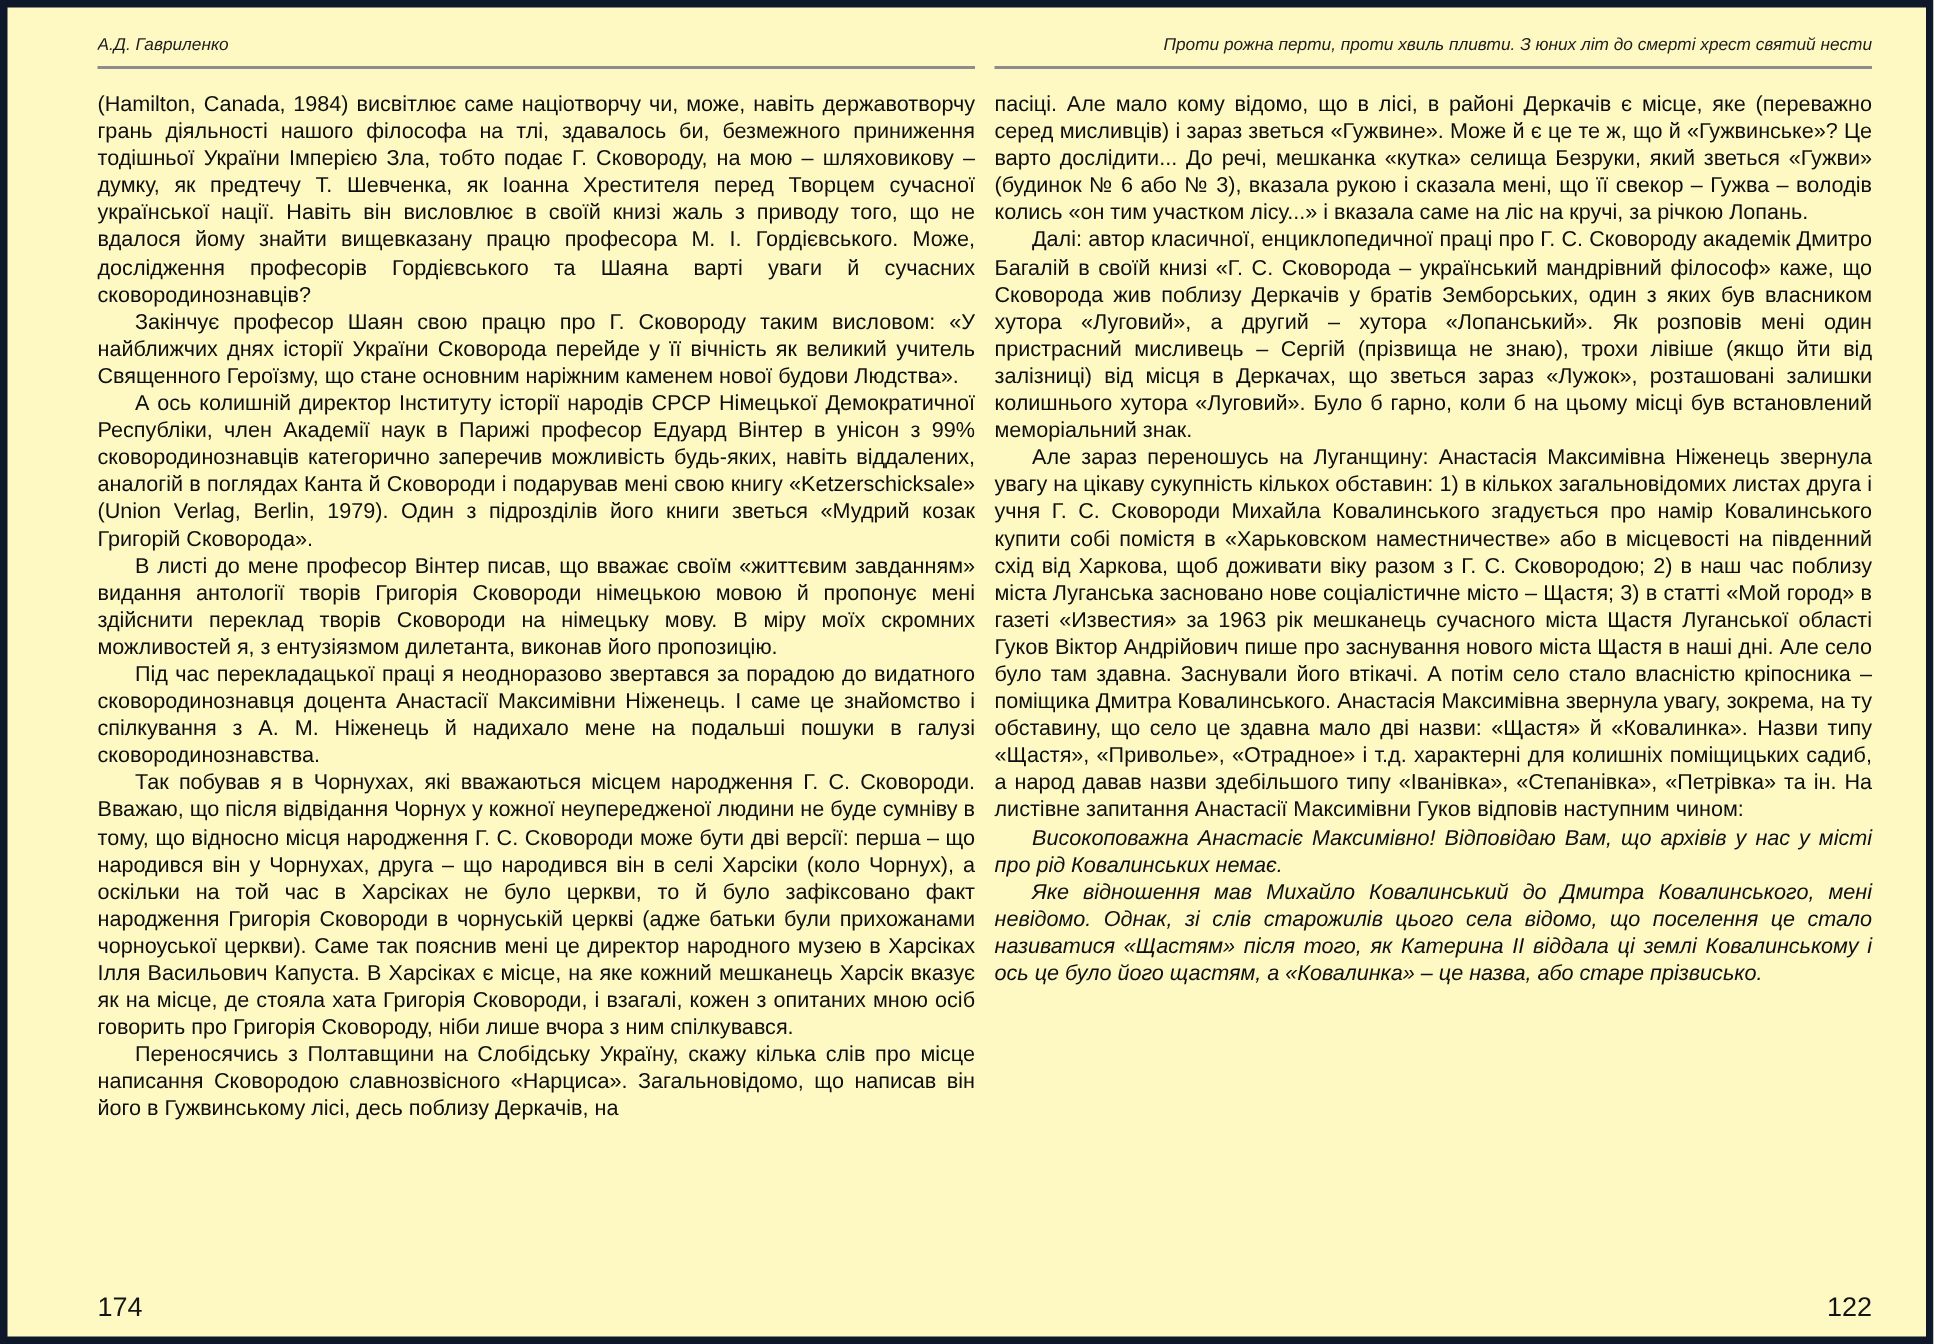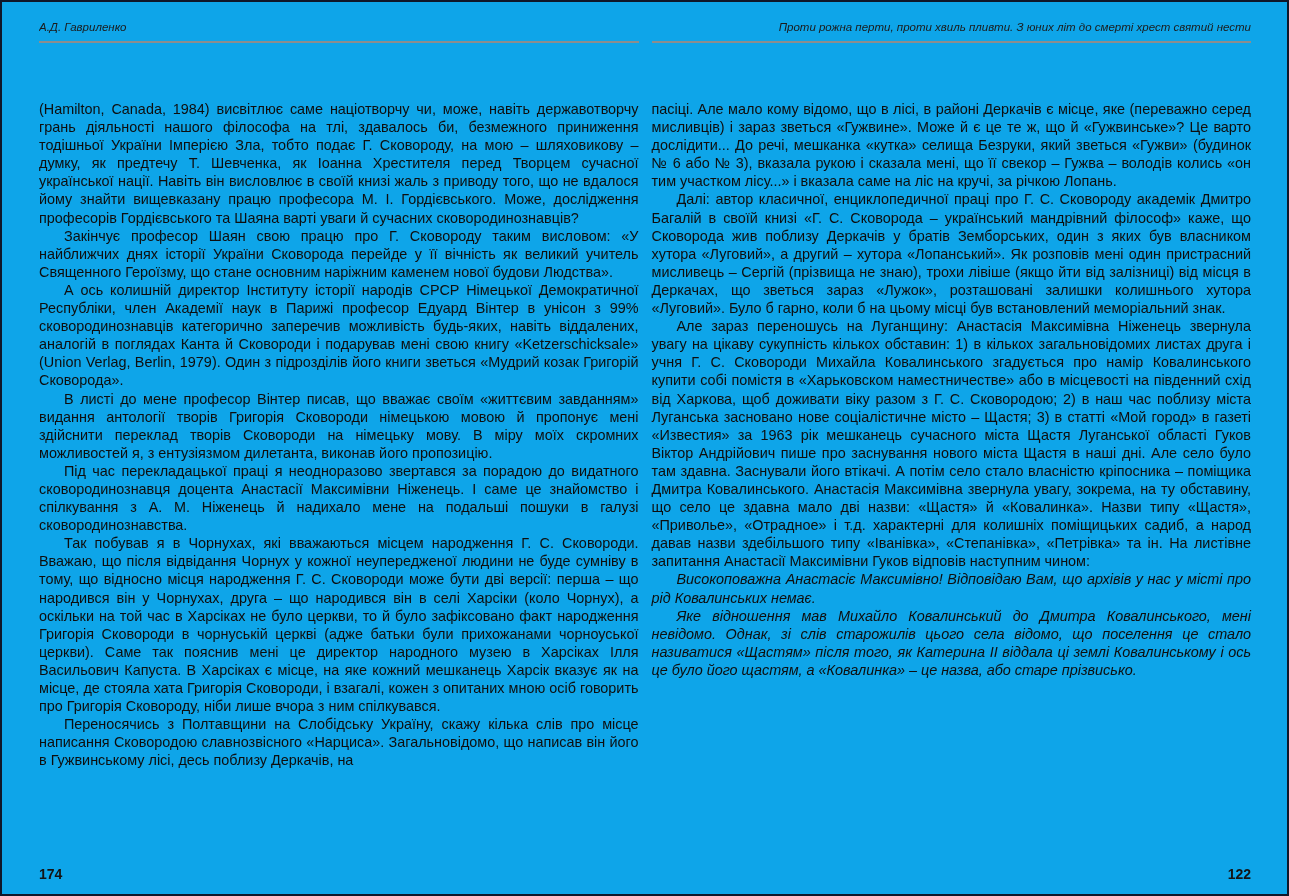--- a/index.html
+++ b/index.html
@@ -5,25 +5,26 @@
   html, body {
     margin: 0;
     padding: 0;
     background: #ffffff;
   }
   .page-frame {
     position: relative;
     width: 1289px;
     height: 896px;
     box-sizing: border-box;
-    background: #0ea5e9;
-    border: 2px solid #0f172a;
+    background: #fef9c3;
+    border: 5px solid #0f172a;
     font-family: "Liberation Sans", "DejaVu Sans", sans-serif;
     color: #101010;
     overflow: hidden;
+    padding-left: 23px;
   }
   .spread {
     display: flex;
     gap: 13px;
     box-sizing: border-box;
     height: 100%;
     padding: 19px 36px 10px 37px;
   }
   .col {
     width: 50%;
@@ -51,29 +52,28 @@
     font-size: 14.4px;
     line-height: 18.1px;
     text-align: justify;
     color: #0e0e0e;
   }
   .page-body p {
     margin: 0;
     padding: 0;
     text-indent: 25px;
   }
-  .page-body p.noindent { text-indent: 0; margin-top: 42px; }
+  .page-body p.noindent { text-indent: 0; }
   .page-body p.letter { font-style: italic; }
   .page-num {
     margin-top: auto;
-    font-size: 14px;
+    font-size: 18px;
     line-height: 16px;
     color: #141414;
     padding-bottom: 2px;
-    font-weight: bold;
   }
   .col-right .page-num { text-align: right; }
 </style>
 </head>
 <body>
 
 <div class="page-frame">
   <div class="spread">
 
     <div class="col col-left">

